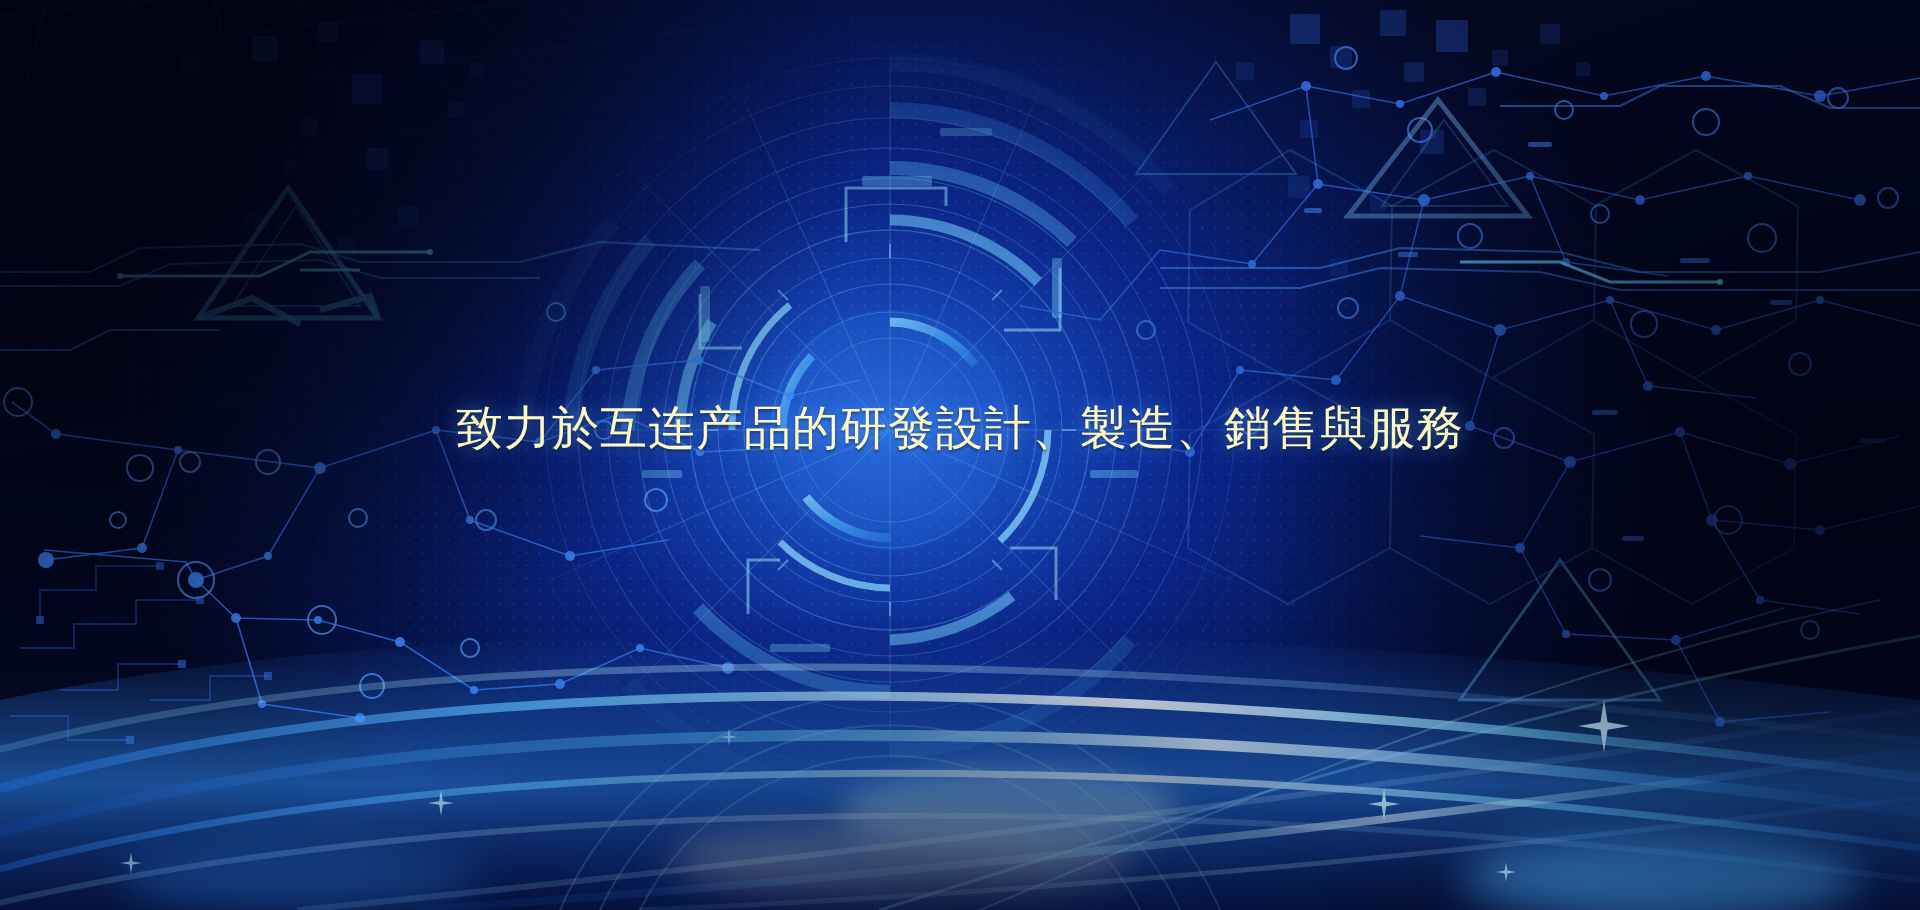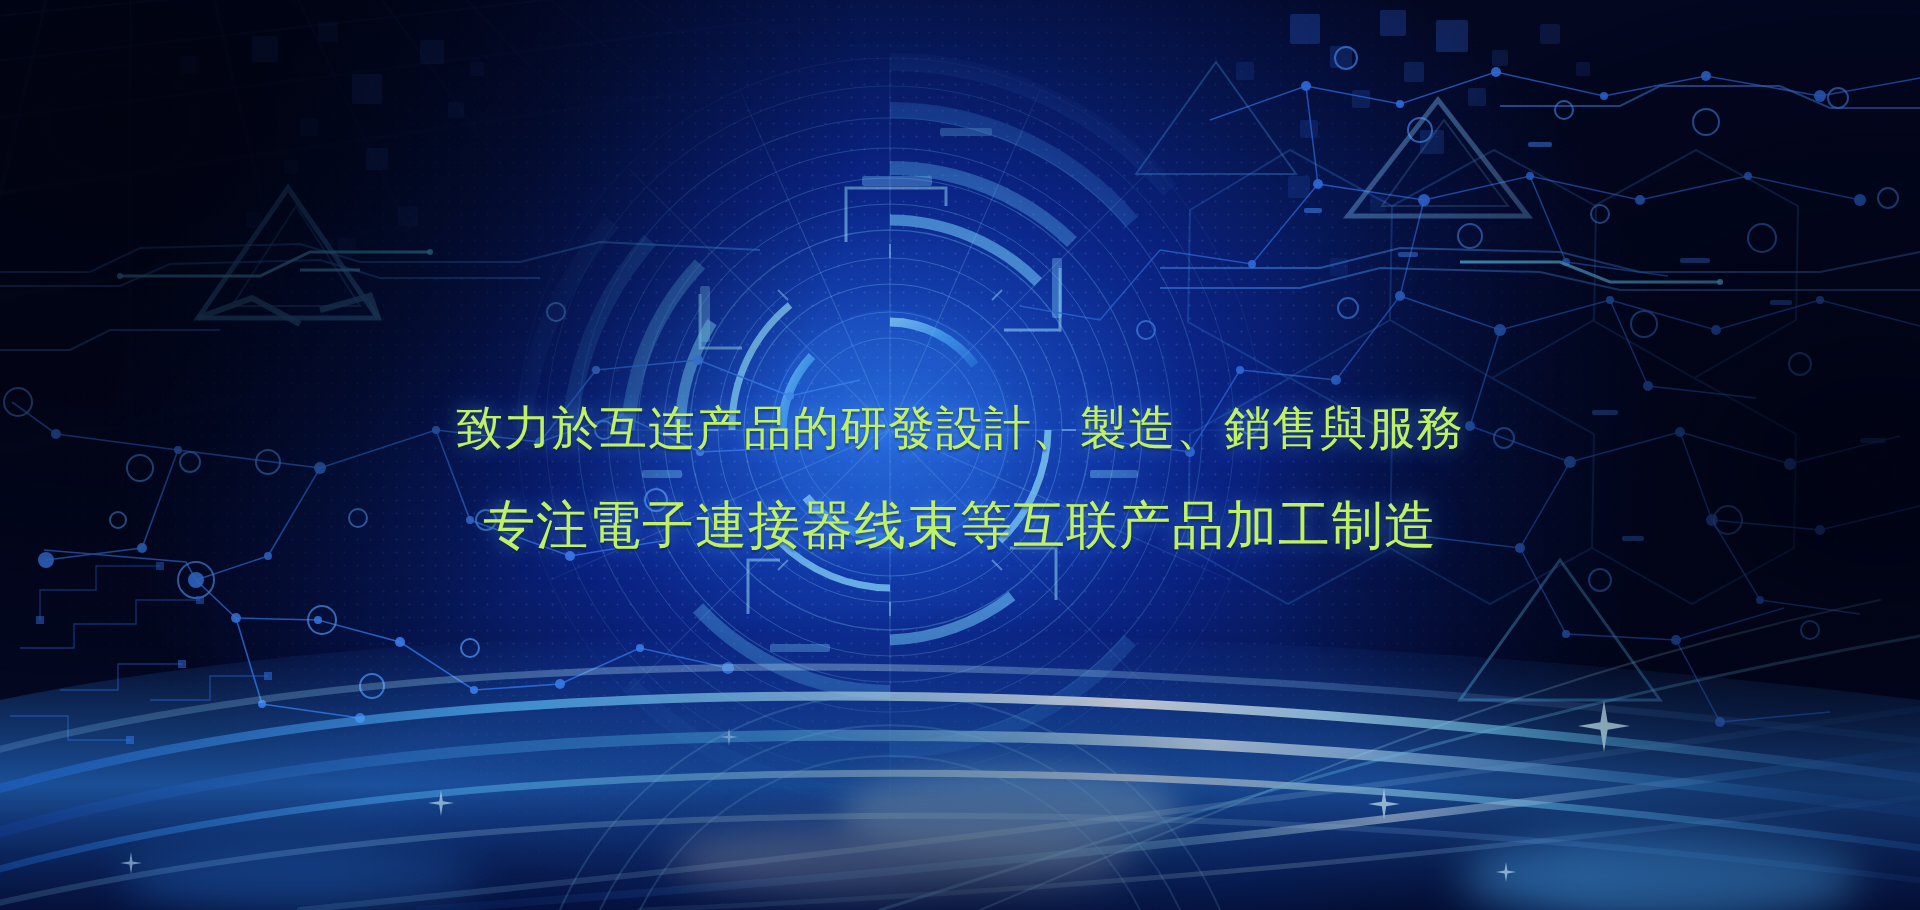--- a/index.html
+++ b/index.html
@@ -56,21 +56,21 @@
             mask-image:linear-gradient(165deg, #000 0%, rgba(0,0,0,.5) 45%, transparent 78%);
   }
 
   
   #headline{
     position:absolute;left:0;top:396px;width:1920px;
     display:flex;flex-direction:column;align-items:center;
     z-index:40;
   }
   .hl-line{
-    color:#bef264;
+    color:#fef9c3;
     white-space:nowrap;
     letter-spacing:1px;
     text-shadow:0 0 18px rgba(120,190,255,.50), 0 0 46px rgba(40,110,230,.40), 0 2px 3px rgba(0,10,40,.55);
     font-weight:400;
   }
   #hl-line-1{font-size:47px;line-height:64px;}
   #hl-line-2{font-size:52px;line-height:70px;margin-top:30px;display:flex;align-items:baseline;}
   #hl-years{font-size:80px;line-height:70px;letter-spacing:0;}
   .spk-4{
     position:absolute;
@@ -518,17 +518,16 @@
   <div class="spk-4" style="left:428px;top:790px;width:26px;height:26px;opacity:.7"></div>
   <div class="spk-4" style="left:720px;top:728px;width:18px;height:18px;opacity:.6"></div>
   <div class="spk-4" style="left:1496px;top:862px;width:20px;height:20px;opacity:.7"></div>
   <div class="spk-4" style="left:120px;top:852px;width:22px;height:22px;opacity:.55"></div>
 
   <div class="layer" id="bg-vignette"></div>
 
   <div id="headline">
     <div class="hl-line" id="hl-line-1">致力於互连产品的研發設計、製造、銷售與服務</div>
     <div class="hl-line" id="hl-line-2">
-      <span id="hl-prefix">专注電子連接器线束等互联产品加工制造</span>
     </div>
   </div>
 
 </div>
 
 </body></html>

